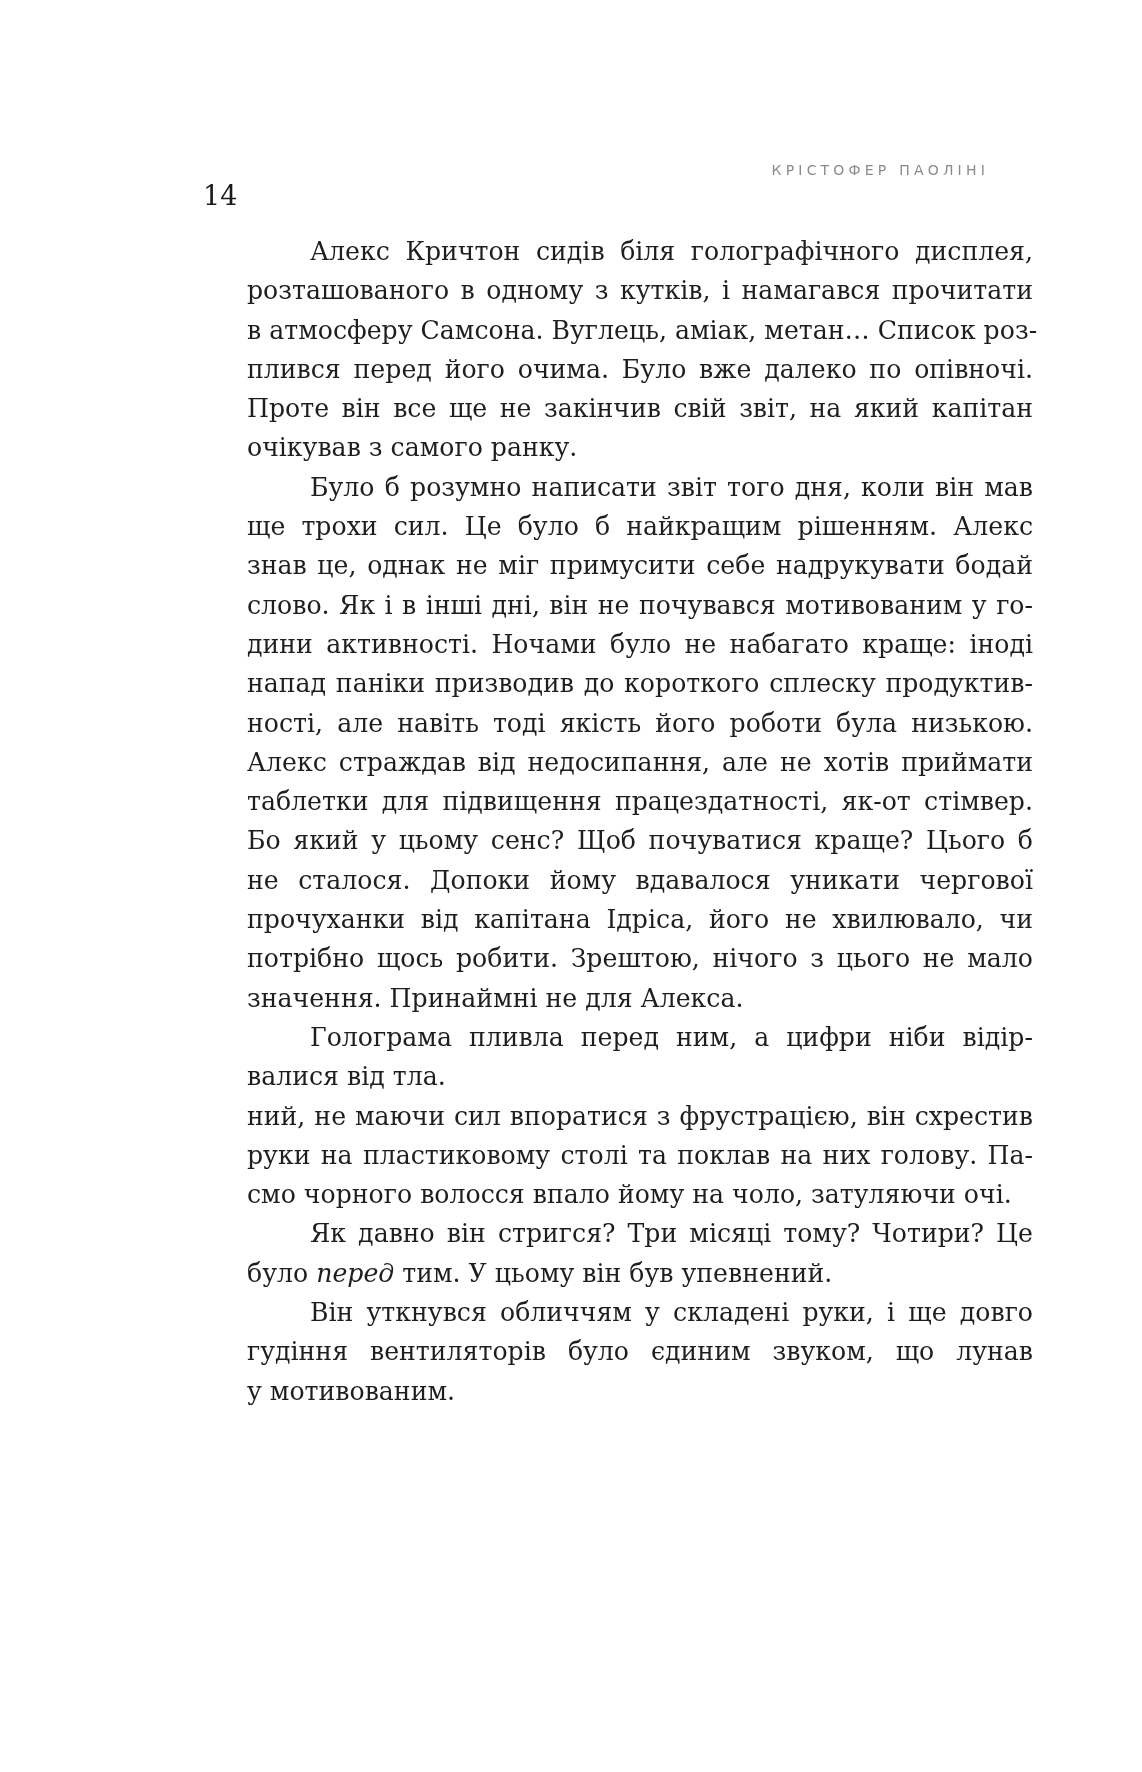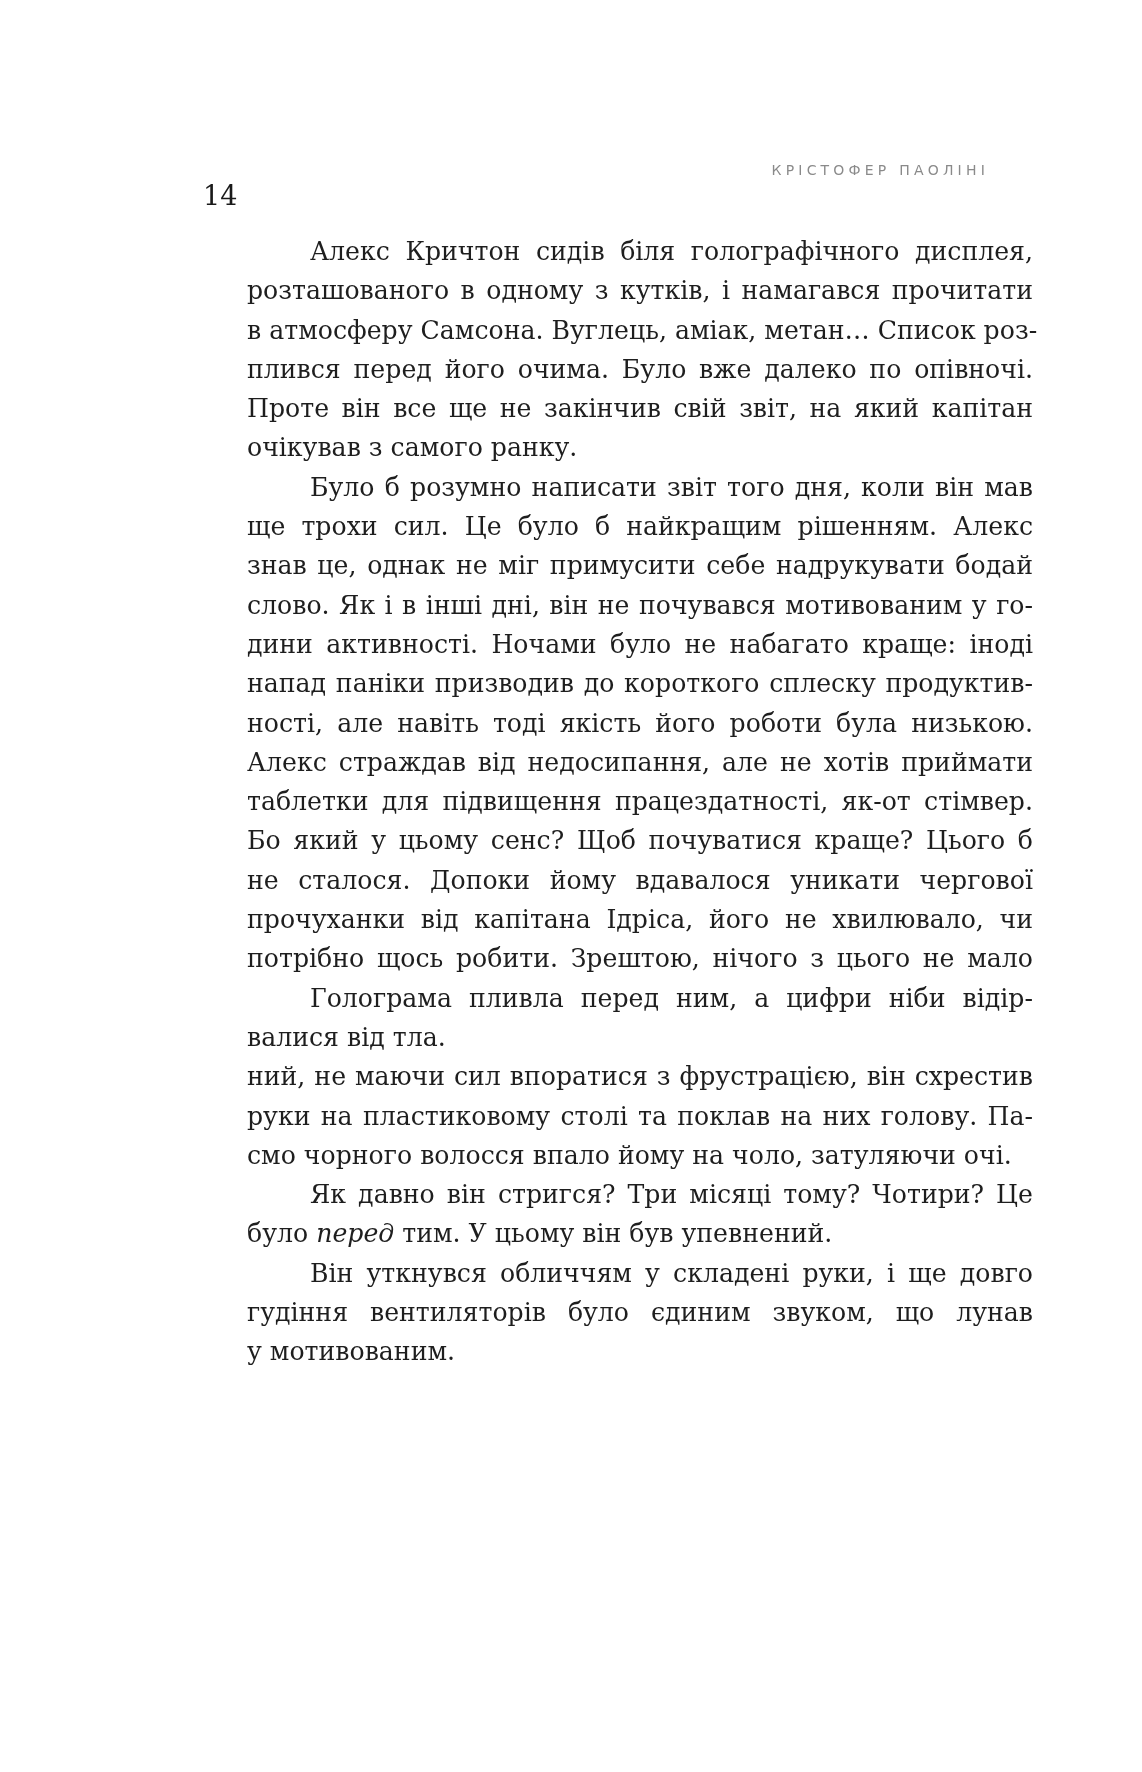--- a/index.html
+++ b/index.html
@@ -102,20 +102,21 @@
       <span class="line">слово. Як і в інші дні, він не почувався мотивованим у го-</span>
       <span class="line">дини активності. Ночами було не набагато краще: іноді</span>
       <span class="line">напад паніки призводив до короткого сплеску продуктив-</span>
       <span class="line">ності, але навіть тоді якість його роботи була низькою.</span>
       <span class="line">Алекс страждав від недосипання, але не хотів приймати</span>
       <span class="line">таблетки для підвищення працездатності, як-от стімвер.</span>
       <span class="line">Бо який у цьому сенс? Щоб почуватися краще? Цього б</span>
       <span class="line">не сталося. Допоки йому вдавалося уникати чергової</span>
       <span class="line">прочуханки від капітана Ідріса, його не хвилювало, чи</span>
       <span class="line">потрібно щось робити. Зрештою, нічого з цього не мало</span>
+      <span class="line last">значення. Принаймні не для Алекса.</span>
     </div>
 
     <div>
       <span class="line indent">Голограма пливла перед ним, а цифри ніби відір-</span>
       <span class="line last">валися від тла.</span>
     </div>
 
     <div>
       <span class="line">ний, не маючи сил впоратися з фрустрацією, він схрестив</span>
       <span class="line">руки на пластиковому столі та поклав на них голову. Па-</span>

